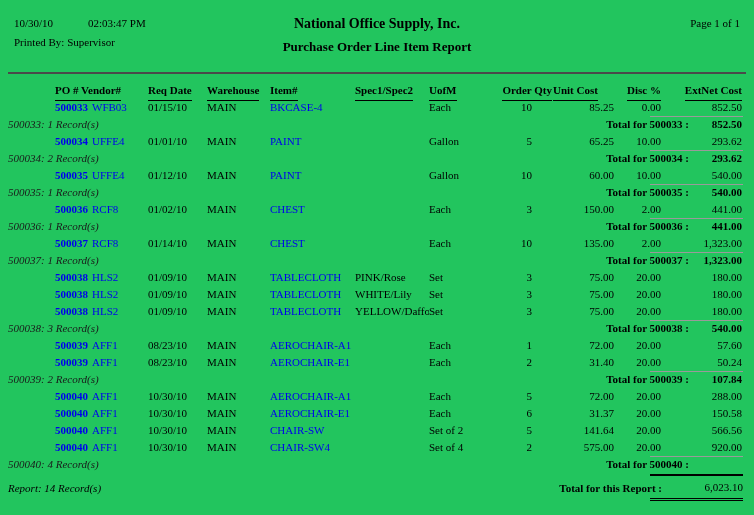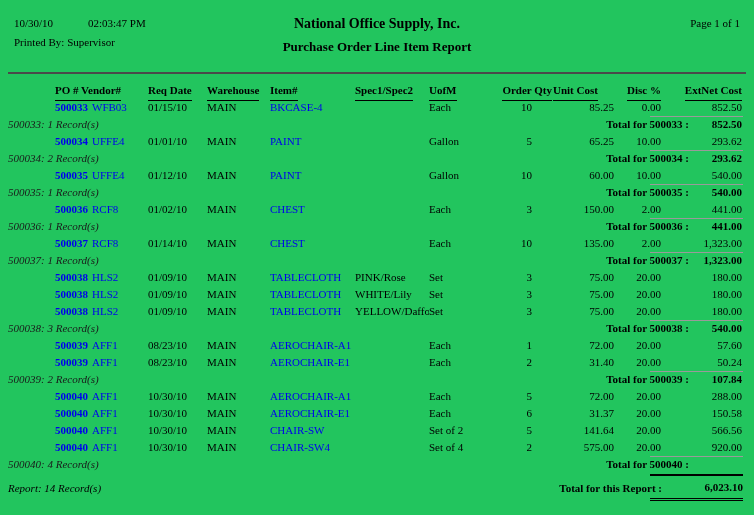--- a/index.html
+++ b/index.html
@@ -48,21 +48,21 @@
   
   .g-records{left:8px;font-style:italic;color:#1a1a1a;}
   .g-label{left:444px;width:245px;text-align:right;font-weight:bold;}
   .g-rule{position:absolute;left:650px;width:93px;top:0;height:0;border-top:1px solid #9a9a9a;}
   .g-total{left:650px;width:92px;text-align:right;font-weight:bold;}
   
   .report-row{position:absolute;left:0;right:0;top:474px;height:30px;}
   .r-records{left:8px;top:6px;font-style:italic;}
   .r-label{left:400px;width:262px;top:6px;text-align:right;font-weight:bold;}
   .r-totalbox{left:650px;width:93px;top:0;border-top:2px solid #000;border-bottom:3px double #000;
-              text-align:right;font-weight:bold;padding:3px 0 2px;}
+              text-align:right;font-weight:normal;padding:3px 0 2px;}
 </style>
 </head>
 <body>
 
 <div class="page">
 
   <div class="abs hdr-date">10/30/10</div>
   <div class="abs hdr-time">02:03:47 PM</div>
   <div class="abs hdr-company">National Office Supply, Inc.</div>
   <div class="abs hdr-page">Page 1 of 1</div>

